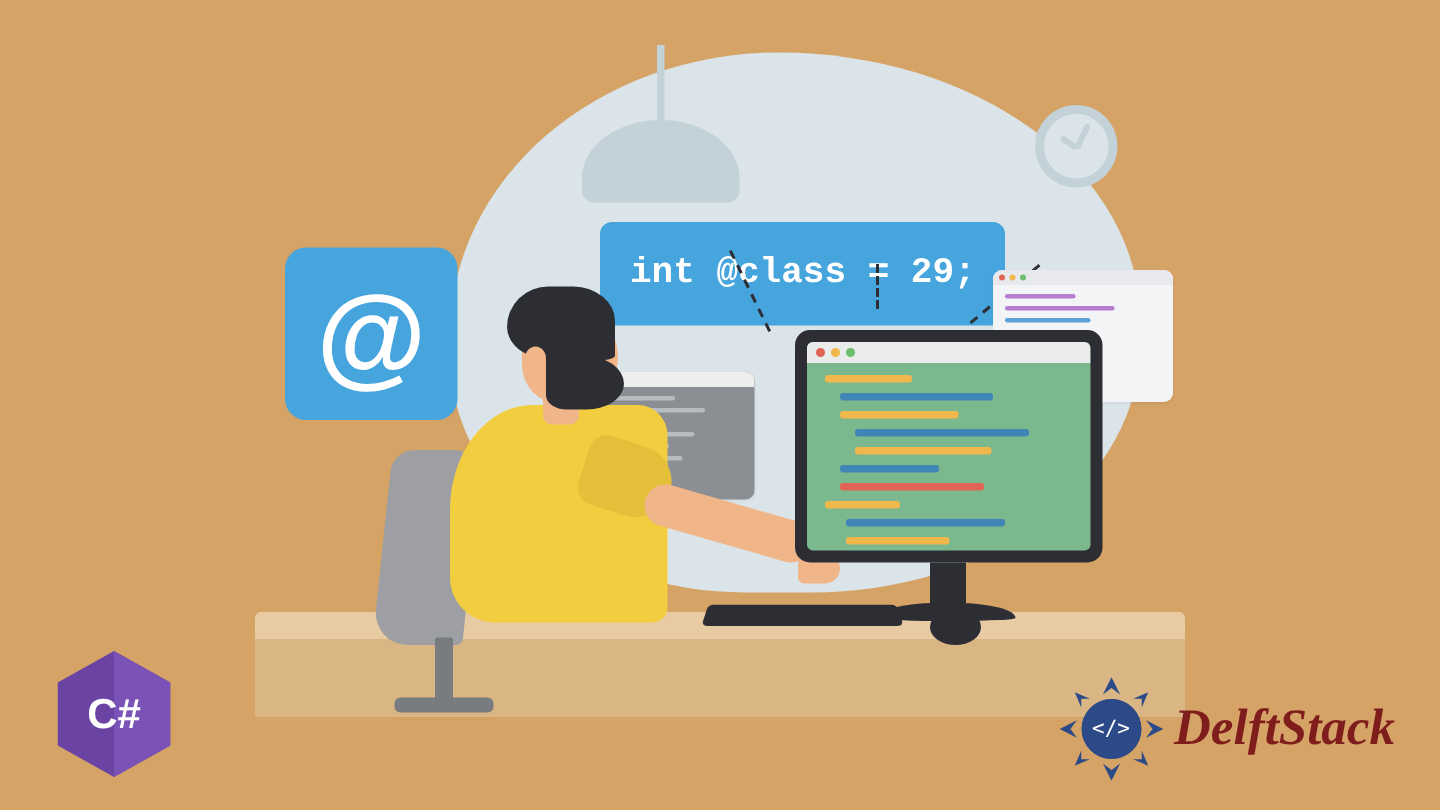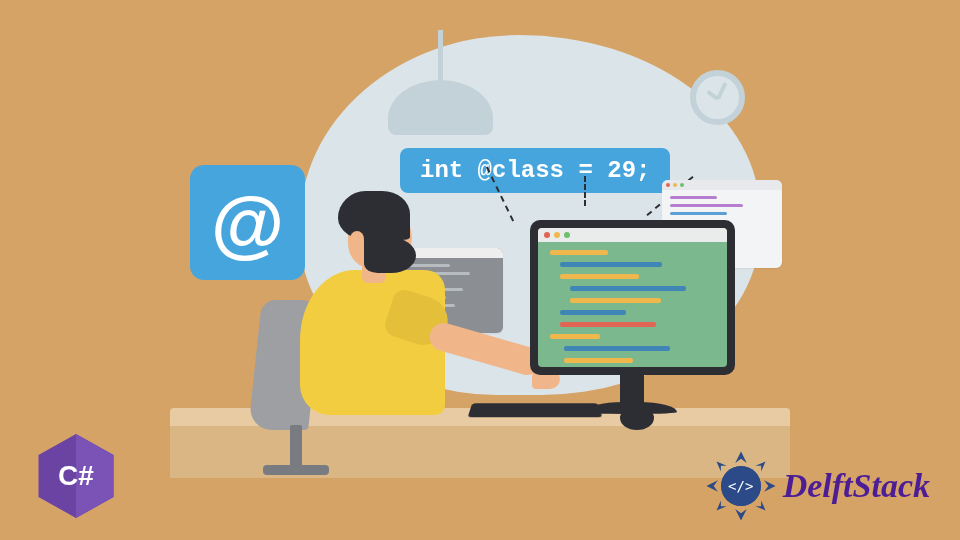--- a/index.html
+++ b/index.html
@@ -83,21 +83,21 @@
   }
   .code-pill {
     position: absolute;
     left: 230px;
     top: 118px;
     background: #46a5dd;
     color: #fff;
     font-family: "Courier New", monospace;
     font-size: 24px;
     font-weight: bold;
-    padding: 9px 20px;
+    padding: 21px 20px;
     border-radius: 8px;
     white-space: nowrap;
   }
   .desk {
     position: absolute;
     left: 0;
     right: 0;
     top: 378px;
     height: 70px;
     background: linear-gradient(#e9cba3 0 18px, #d9b684 18px 100%);
@@ -358,21 +358,21 @@
     justify-content: center;
   }
   .delft-emblem svg { width:72px; height:72px; }
   .delft-ring {
     position:absolute; width:40px; height:40px; border-radius:50%;
     background:#2b4a87; display:flex; align-items:center; justify-content:center;
     color:#fff; font-size:14px; font-family: monospace;
   }
   .delft-text {
     font-size: 34px;
-    color: #4c1d95;
+    color: #7f1d1d;
     font-style: italic;
     font-weight: 600;
     font-family: Georgia, 'Times New Roman', serif;
   }
 </style>
 </head>
 <body>
 
 <div class="scene">
 

